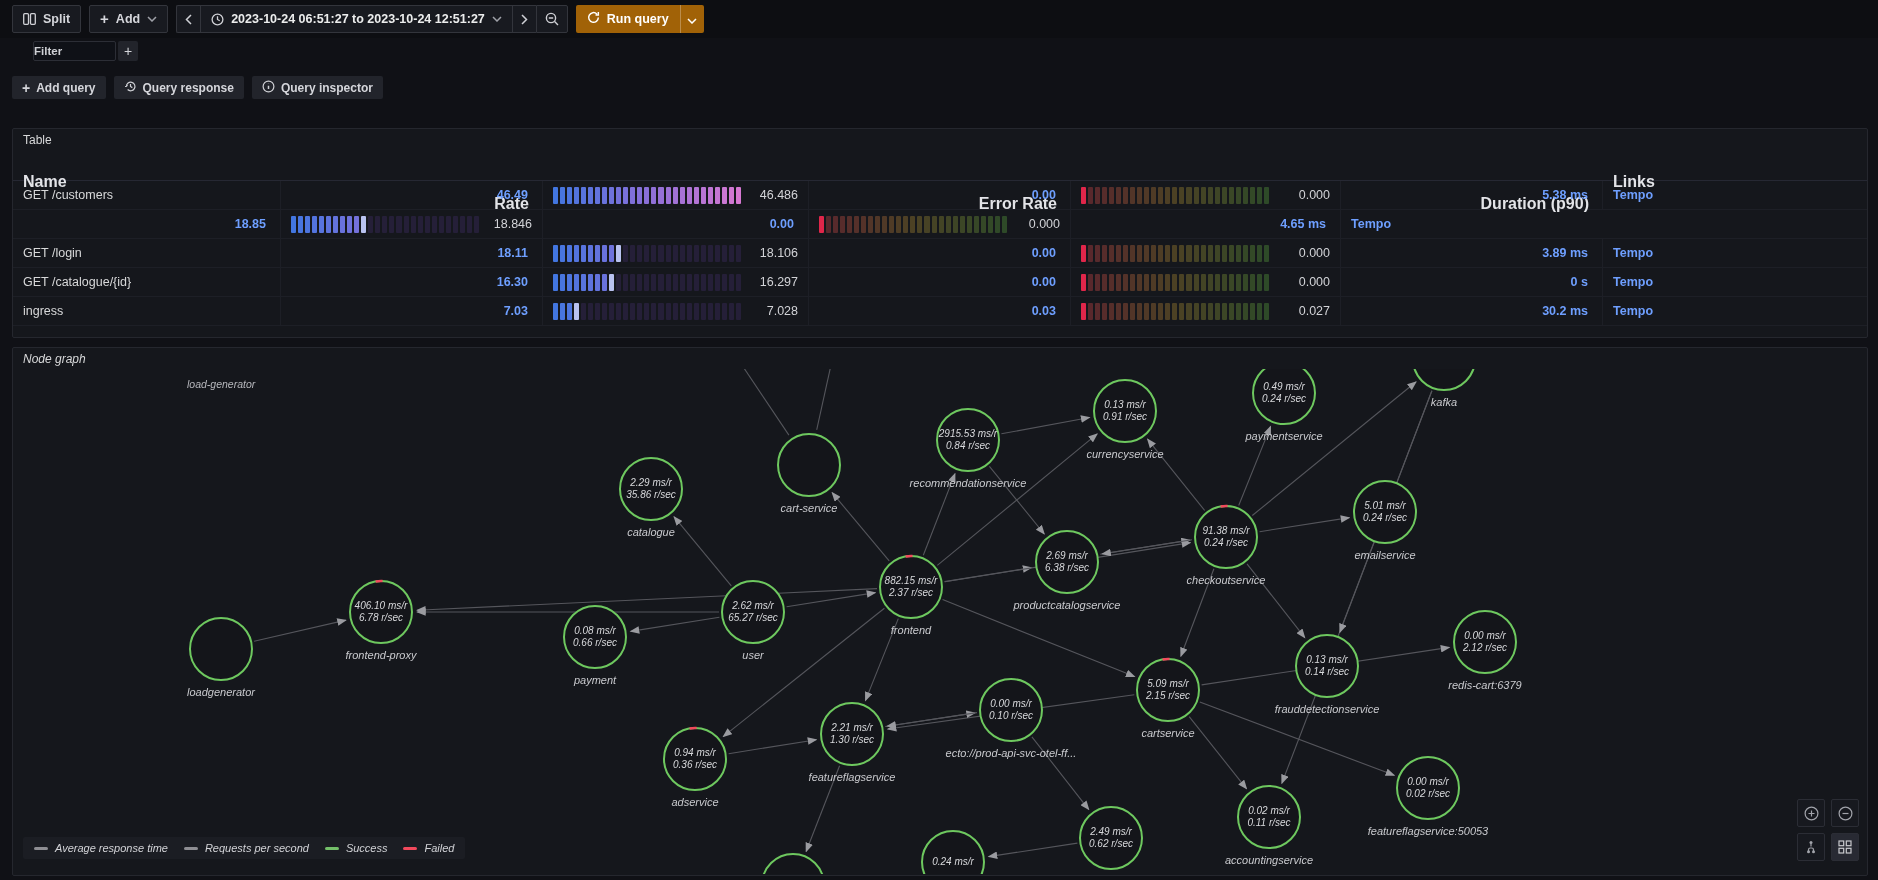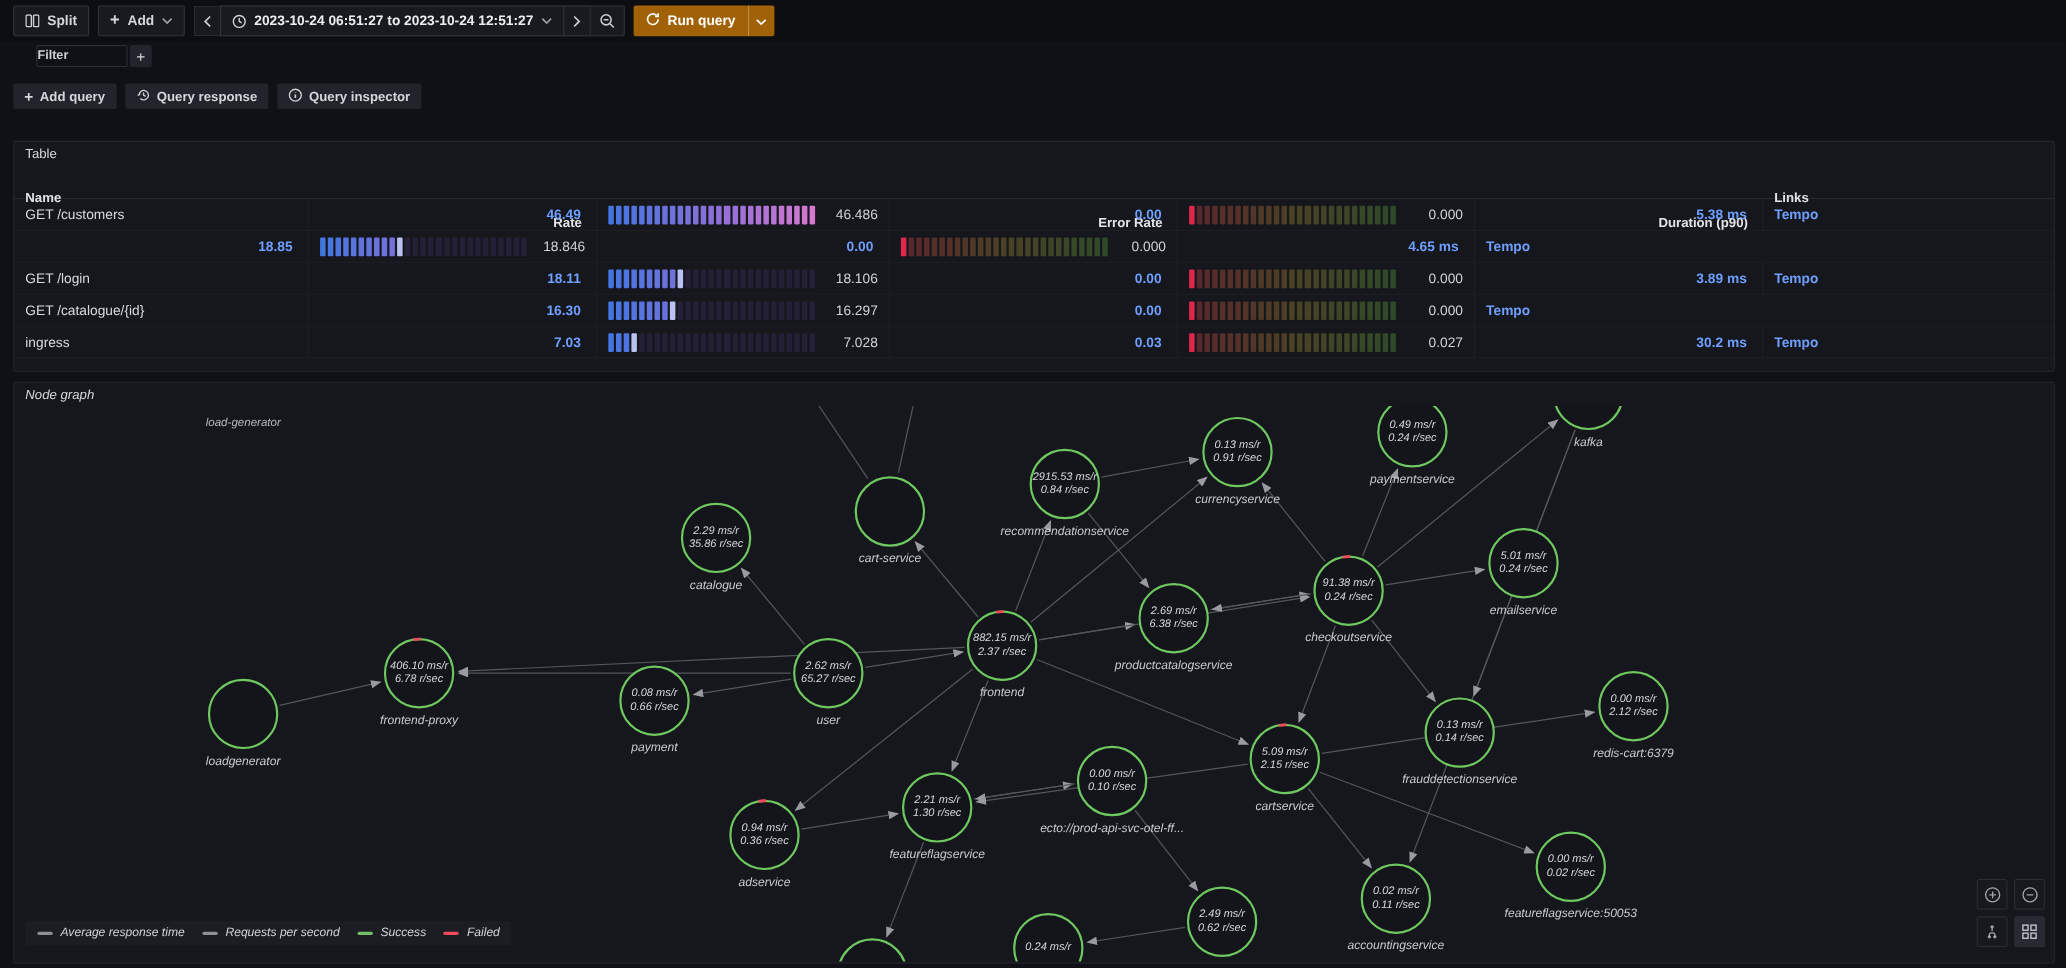--- a/index.html
+++ b/index.html
@@ -43,21 +43,21 @@
   .panel { position:absolute; left:12px; width:1856px; background:#15171c;
     border:1px solid #25272e; border-radius:2px; }
   #tablePanel { top:128px; height:210px; }
   #ngPanel { top:347px; height:529px;font-style:italic; }
   .panel-title { height:22px; display:flex; align-items:center; padding:0 10px;
     font-size:12px; color:#d8d9da; }
 
   
   .t-head, .t-row { display:grid;
     grid-template-columns:268px 262px 266px 262px 270px 262px 1fr; align-items:stretch; }
-  .t-head { height:30px; font-size:12px; font-weight:700; color:#e3e4e8;
+  .t-head { height:30px; font-size:16px; font-weight:700; color:#e3e4e8;
     border-bottom:1px solid #262833; }
   .t-head > div { display:flex; align-items:center; }
   .h-left { padding-left:10px; }
   .h-right { justify-content:flex-end; padding-right:14px;margin-top:44px; }
   .t-row { height:29px; border-bottom:1px solid #1d1f26; font-size:12.5px; }
   .t-row > div { display:flex; align-items:center; border-right:1px solid #1d1f26; }
   .t-row > div:last-child { border-right:none; }
   .t-name { padding-left:10px; color:#d8d9da; }
   .t-num { justify-content:flex-end; padding-right:14px; color:#6e9fff; font-weight:700; cursor:pointer; }
   .t-gauge { gap:8px; padding:0 10px; }
@@ -479,20 +479,21 @@
             <div class="seg" style="background: rgb(60, 70, 38);"></div>
             <div class="seg" style="background: rgb(58, 71, 38);"></div>
             <div class="seg" style="background: rgb(55, 71, 39);"></div>
             <div class="seg" style="background: rgb(53, 72, 39);"></div>
             <div class="seg" style="background: rgb(51, 73, 39);"></div>
             <div class="seg" style="background: rgb(48, 73, 40);"></div>
             <div class="seg" style="background: rgb(46, 74, 40);"></div>
           </div>
           <div class="gval">0.000</div>
         </div>
+        <div class="t-num">0 s</div>
         <div class="t-link">Tempo</div>
       </div>
       <div class="t-row">
         <div class="t-name">ingress</div>
         <div class="t-num">7.03</div>
         <div class="t-gauge">
           <div class="bar">
             <div class="seg" style="background: rgb(66, 118, 224);"></div>
             <div class="seg" style="background: rgb(72, 117, 223);"></div>
             <div class="seg" style="background: rgb(77, 117, 223);"></div>

